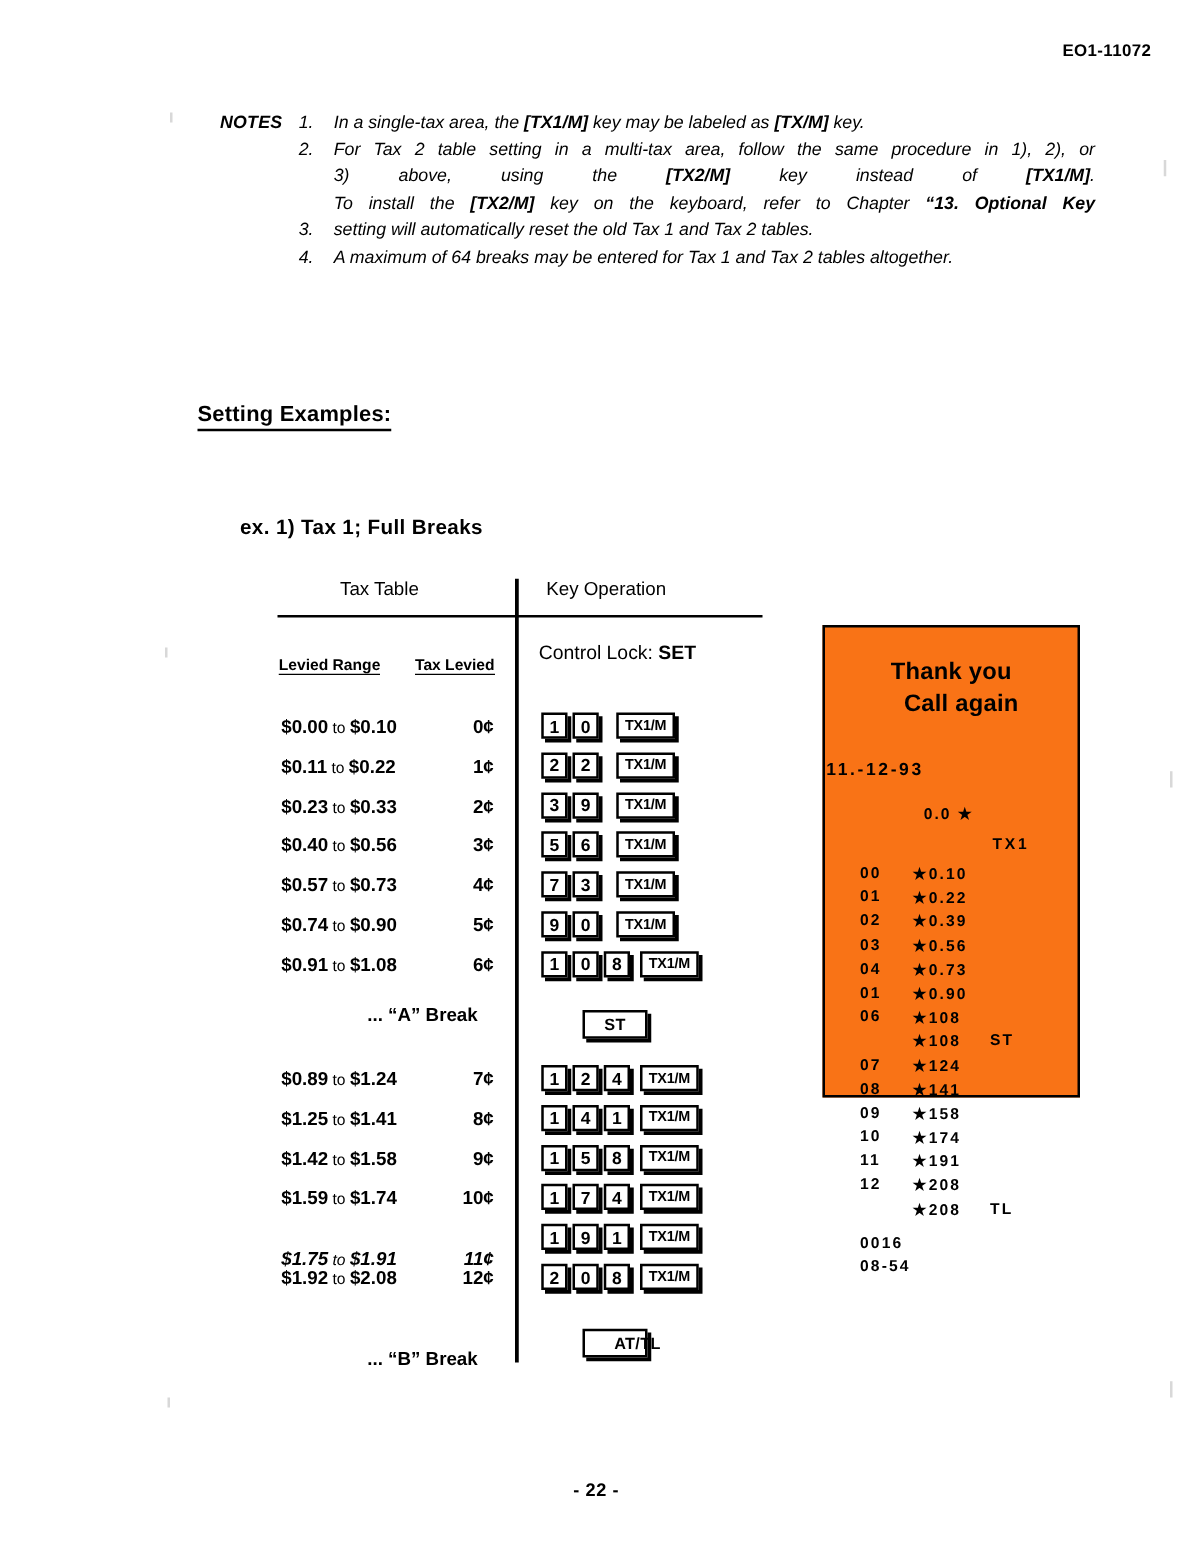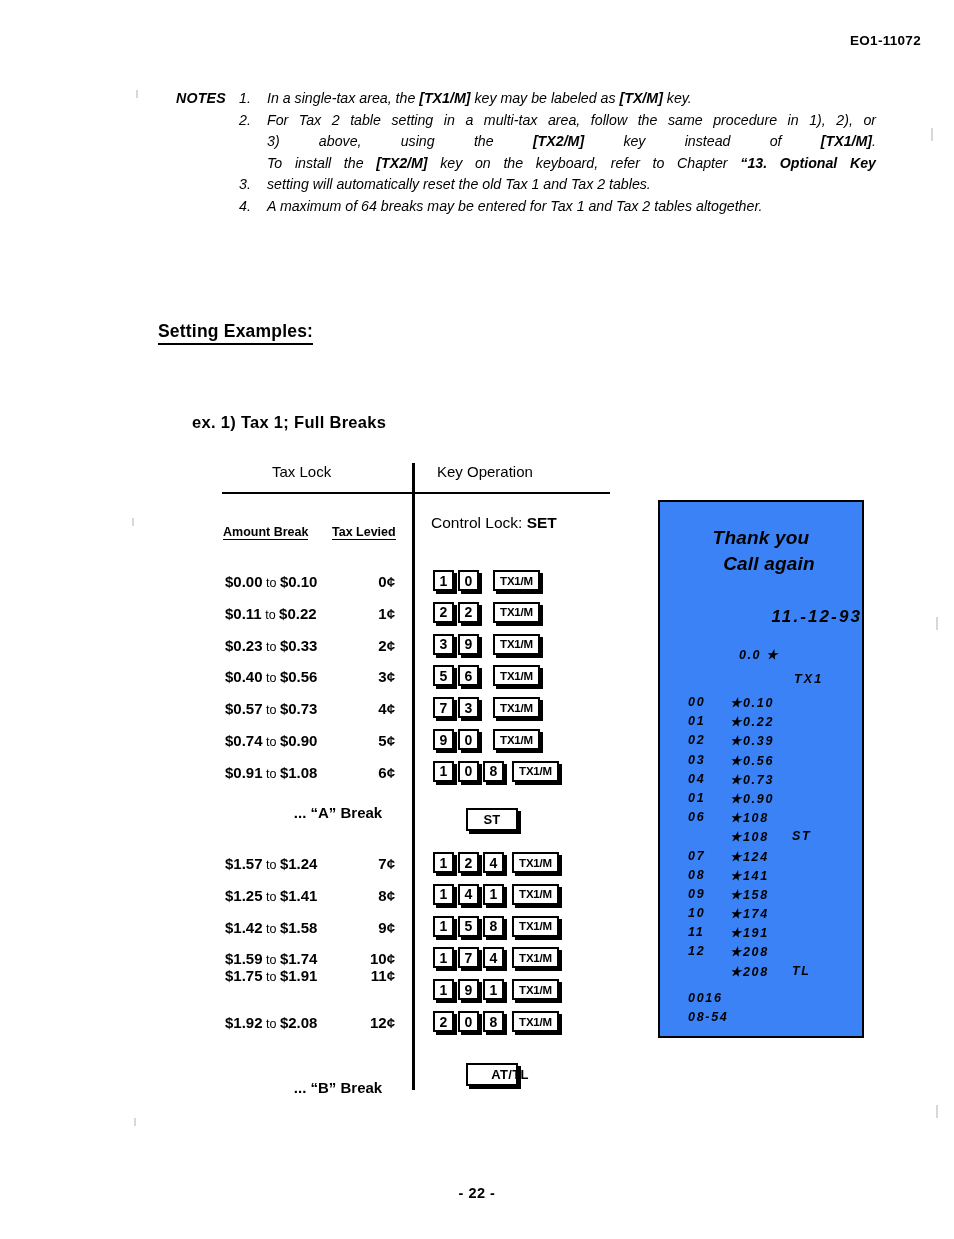--- a/index.html
+++ b/index.html
@@ -220,42 +220,41 @@
   }
   .key-st { left: 251px; width: 52px; }
   .key-attl { left: 251px; width: 52px; }
 
   
   .receipt {
     position: absolute;
     left: 658px;
     top: 500px;
     width: 206px;
-    height: 538px;
+    height: 378px;
     border: 2.6px solid #000;
-    background: #3b82f6;
+    background: #f97316;
     box-sizing: border-box;
-    font-style: italic;
   }
   .receipt-title {
     margin-top: 23px;
     text-align: center;
     font-size: 19px;
     font-weight: bold;
     line-height: 26px;
     letter-spacing: 0.2px;
   }
   .receipt-title .line2 { display: block; padding-left: 16px; }
   .receipt-date {
     margin-top: 30px;
-    text-align: right;
-    font-size: 17px;
+    text-align: left;
+    font-size: 14px;
     font-weight: bold;
     letter-spacing: 2.1px;
-    padding-left: 12px;
+    padding-left: 1px;
   }
   .receipt-zero {
     margin-top: 20px;
     font-size: 12.5px;
     font-weight: bold;
     letter-spacing: 1.6px;
     padding-left: 79px;
   }
   .receipt-tx {
     margin-top: 10px;
@@ -336,27 +335,27 @@
       </li>
     </ul>
 </div>
 
 <div class="setting-examples">Setting Examples:</div>
 
 <div class="ex-heading">ex. 1)  Tax 1; Full Breaks</div>
 
 <div class="table-area">
 
-  <div class="col-head col-head-tax">Tax Lock</div>
+  <div class="col-head col-head-tax">Tax Table</div>
   <div class="col-head col-head-key">Key Operation</div>
 
   <div class="head-rule"></div>
   <div class="v-divider"></div>
 
-  <div class="subhead subhead-amount">Amount Break</div>
+  <div class="subhead subhead-amount">Levied Range</div>
   <div class="subhead subhead-tax">Tax Levied</div>
 
   <div class="control-lock"><span>Control Lock: </span><span class="b">SET</span></div>
 
   <div id="rows-host">
       <div class="tax-row" style="top: 110px;">
         <div class="tax-range"><span>$0.00</span><span class="to"> to </span><span>$0.10</span></div>
         <div class="tax-levied">0¢</div>
       </div>
       <div class="key-row" style="top: 107px;">
@@ -413,21 +412,21 @@
         <div class="tax-range"><span>$0.91</span><span class="to"> to </span><span>$1.08</span></div>
         <div class="tax-levied">6¢</div>
       </div>
       <div class="key-row" style="top: 297.8px;">
         <div class="key key-digit">1</div>
         <div class="key key-digit">0</div>
         <div class="key key-digit">8</div>
         <div class="key key-func key-txm" style="margin-left: 4px;">TX1/M</div>
       </div>
       <div class="tax-row" style="top: 392px;">
-        <div class="tax-range"><span>$1.57</span><span class="to"> to </span><span>$1.24</span></div>
+        <div class="tax-range"><span>$0.89</span><span class="to"> to </span><span>$1.24</span></div>
         <div class="tax-levied">7¢</div>
       </div>
       <div class="key-row" style="top: 389px;">
         <div class="key key-digit">1</div>
         <div class="key key-digit">2</div>
         <div class="key key-digit">4</div>
         <div class="key key-func key-txm" style="margin-left: 4px;">TX1/M</div>
       </div>
       <div class="tax-row" style="top: 423.8px;">
         <div class="tax-range"><span>$1.25</span><span class="to"> to </span><span>$1.41</span></div>
@@ -452,21 +451,21 @@
       <div class="tax-row" style="top: 487.4px;">
         <div class="tax-range"><span>$1.59</span><span class="to"> to </span><span>$1.74</span></div>
         <div class="tax-levied">10¢</div>
       </div>
       <div class="key-row" style="top: 484.4px;">
         <div class="key key-digit">1</div>
         <div class="key key-digit">7</div>
         <div class="key key-digit">4</div>
         <div class="key key-func key-txm" style="margin-left: 4px;">TX1/M</div>
       </div>
-      <div class="tax-row" style="top: 504px;">
+      <div class="tax-row" style="top: 536px; font-style: italic;">
         <div class="tax-range"><span>$1.75</span><span class="to"> to </span><span>$1.91</span></div>
         <div class="tax-levied">11¢</div>
       </div>
       <div class="key-row" style="top: 516.2px;">
         <div class="key key-digit">1</div>
         <div class="key key-digit">9</div>
         <div class="key key-digit">1</div>
         <div class="key key-func key-txm" style="margin-left: 4px;">TX1/M</div>
       </div>
       <div class="tax-row" style="top: 551px;">

